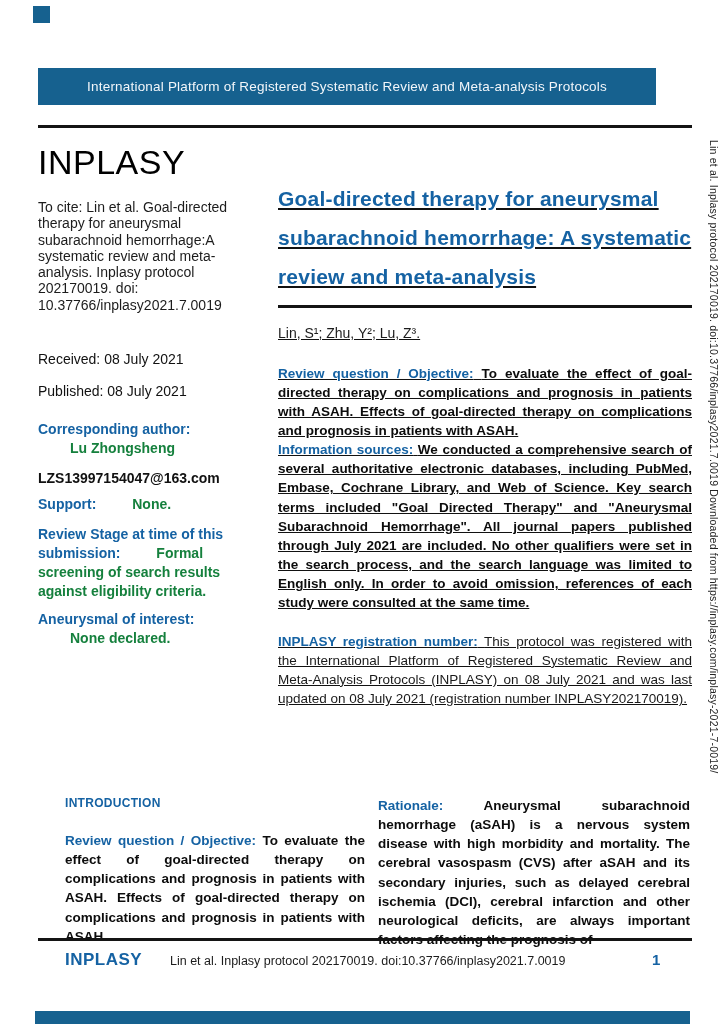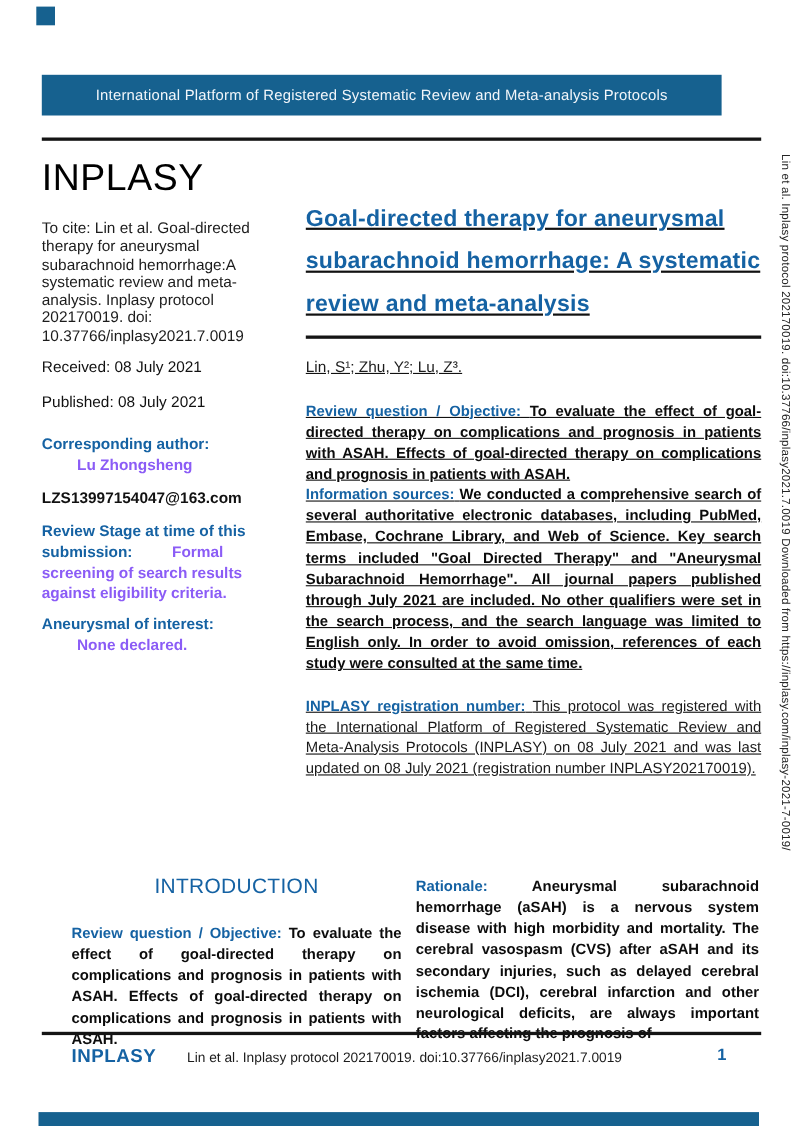--- a/index.html
+++ b/index.html
@@ -20,44 +20,44 @@
   }
   .rule { position:absolute; left:38px; width:654px; height:3px; background:#141414; }
   .rule-top { top:125px; }
   .rule-footer { top:938px; }
 
   
   .col-left { position:absolute; left:38px; top:140px; width:226px; }
   .masthead { font-size:34px; line-height:1.33; font-weight:400; color:#000; letter-spacing:0.5px; }
   .cite { margin-top:14px; font-size:14px; line-height:1.16; color:#1c1c1c; }
   .meta { font-size:14px; line-height:1.36; }
-  .m-received { margin-top:11px; }
+  .m-received { margin-top:37px; }
   .m-published { margin-top:13px; }
   .blk-corresponding { margin-top:19px; }
   .blk-email { margin-top:11px; font-weight:bold; }
   .blk-affiliation { margin-top:15px; }
   .blk-support { margin-top:7px; }
   .blk-reviewstage { margin-top:11px; }
   .blk-conflicts { margin-top:9px; }
   .lbl { color:var(--accent-blue,#1562a3); font-weight:bold; }
-  .val { color:#8b5cf6; font-weight:bold;padding-left:32px; }
+  .val { color:#15803d; font-weight:bold;padding-left:32px; }
 
   
   .col-right { position:absolute; left:278px; top:180px; width:414px;text-decoration:underline; }
   .title { color:var(--accent-blue,#1562a3); font-size:21px; font-weight:bold; line-height:1.85; letter-spacing:0.2px; }
   .title-rule { width:100%; height:3px; background:#141414; margin-top:8px; }
   .authors { margin-top:17px; font-size:14px; color:#1c1c1c; }
   .sections { margin-top:23px; }
   .bodyp { font-size:13.5px; line-height:1.42; font-weight:bold; text-align:justify; color:#0c0c0c; }
   .registration { margin-top:19px; font-size:13.5px; line-height:1.42; text-align:justify; font-weight:normal; color:#1a1a1a; }
 
   
   .intro-left { position:absolute; left:65px; top:796px; width:300px; }
   .intro-right { position:absolute; left:378px; top:796px; width:312px; }
-  .intro-heading { color:var(--accent-blue,#1562a3); font-size:19px; font-weight:normal; letter-spacing:0.3px;text-align:center; }
+  .intro-heading { color:var(--accent-blue,#1562a3); font-size:12px; font-weight:bold; letter-spacing:0.3px; }
   .intro-left .bodyp { margin-top:21px; }
 
   
   .footer-brand { position:absolute; left:65px; top:950px; color:var(--accent-blue,#1562a3); font-size:17px; font-weight:bold; letter-spacing:0.5px; }
   .footer-cite { position:absolute; left:170px; top:954px; font-size:12.5px; color:#1c1c1c; }
   .footer-page { position:absolute; left:652px; top:951px; color:var(--accent-blue,#1562a3); font-size:15px; font-weight:bold; }
   .bottom-bar { position:absolute; left:35px; top:1011px; width:655px; height:13px; background:var(--banner-blue,#16618f); }
 
   
   .side-vertical {
@@ -83,20 +83,21 @@
     <div>INPLASY</div>
   </div>
   <p class="cite">To cite: Lin et al. Goal-directed therapy for aneurysmal subarachnoid hemorrhage:A systematic review and meta-analysis. Inplasy protocol 202170019. doi: 10.37766/inplasy2021.7.0019</p>
   <p class="meta m-received">Received: 08 July 2021</p>
   <p class="meta m-published">Published: 08 July 2021</p>
   <div class="meta blk-corresponding">
     <div class="lbl">Corresponding author:</div>
     <div class="val">Lu Zhongsheng</div>
   </div>
   <p class="meta blk-email">LZS13997154047@163.com</p>
+  <p class="meta blk-support"><span class="lbl">Support:</span> <span class="val">None.</span></p>
   <p class="meta blk-reviewstage"><span class="lbl">Review Stage at time of this submission:</span> <span class="val">Formal screening of search results against eligibility criteria.</span></p>
   <div class="meta blk-conflicts">
     <div class="lbl">Aneurysmal of interest:</div>
     <div class="val">None declared.</div>
   </div>
 </div>
 
 <div class="col-right">
   <h1 class="title">Goal-directed therapy for aneurysmal subarachnoid hemorrhage: A systematic review and meta-analysis</h1>
   <div class="title-rule"></div>

